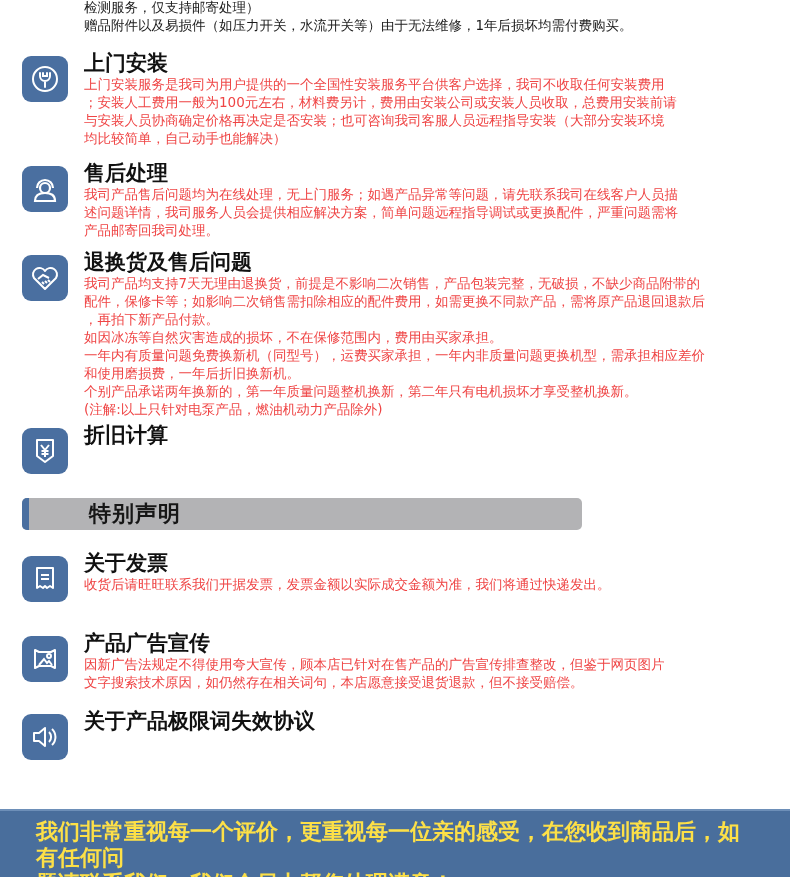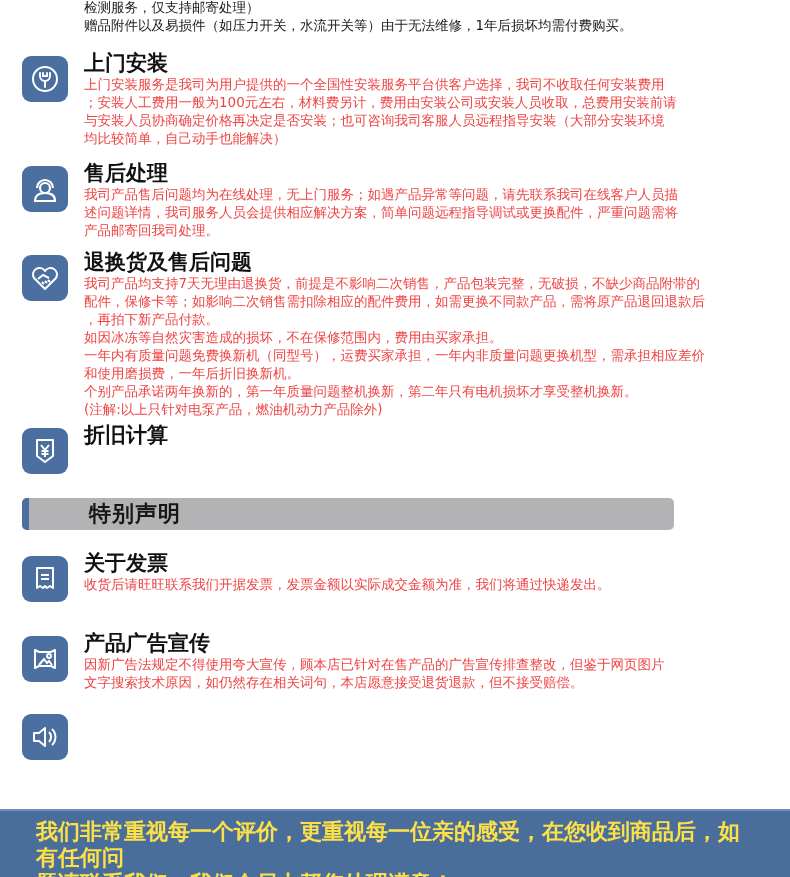--- a/index.html
+++ b/index.html
@@ -16,21 +16,21 @@
     position: absolute; left: 0; top: 4px;
     width: 46px; height: 46px; border-radius: 9px;
     background: #4a6fa0;
     display: flex; align-items: center; justify-content: center;
   }
   .icon svg { width: 32px; height: 32px; }
   .content { position: absolute; left: 62px; top: 0; width: 690px; }
   .title { font-size: 21px; font-weight: bold; line-height: 22px; color: #111; margin: 0 0 1px 0; }
   .body-text { font-size: 13.5px; line-height: 18px; color: #ef4444; margin: 0; white-space: pre-line; }
   .banner {
-    position: absolute; left: 22px; top: 498px; width: 652px; height: 32px;
+    position: absolute; left: 22px; top: 498px; width: 560px; height: 32px;
     background: #b3b3b5; border-radius: 5px; overflow: hidden;
   }
   .banner-accent { position: absolute; left: 0; top: 0; width: 7px; height: 32px; background: #4a6fa0; }
   .banner-title { position: absolute; left: 67px; top: 2px; font-size: 22px; font-weight: bold; color: #161616; line-height: 28px; letter-spacing: 1px; }
   .footer {
     position: absolute; left: 0; top: 809px; width: 790px; height: 68px;
     background: #496e9c;
     border-top: 2px solid #6d8fb8;
   }
   .footer-text {
@@ -145,19 +145,20 @@
 </div>
 
 <div class="section" style="top:710px;">
   <div class="icon">
     <svg viewBox="0 0 32 32" fill="none" stroke="#fff" stroke-width="2">
       <path d="M5 12 h5 l6 -5 v18 l-6 -5 h-5 z" stroke-linejoin="round"></path>
       <path d="M20 11 a7 7 0 0 1 0 10 M23 8 a11 11 0 0 1 0 16"></path>
     </svg>
   </div>
   <div class="content">
+    <div class="title">关于产品极限词失效协议</div>
   </div>
 </div>
 
 <div class="footer">
   <div class="footer-text">我们非常重视每一个评价，更重视每一位亲的感受，在您收到商品后，如有任何问
 题请联系我们，我们会尽力帮您处理满意！</div>
 </div>
 
 </body></html>

